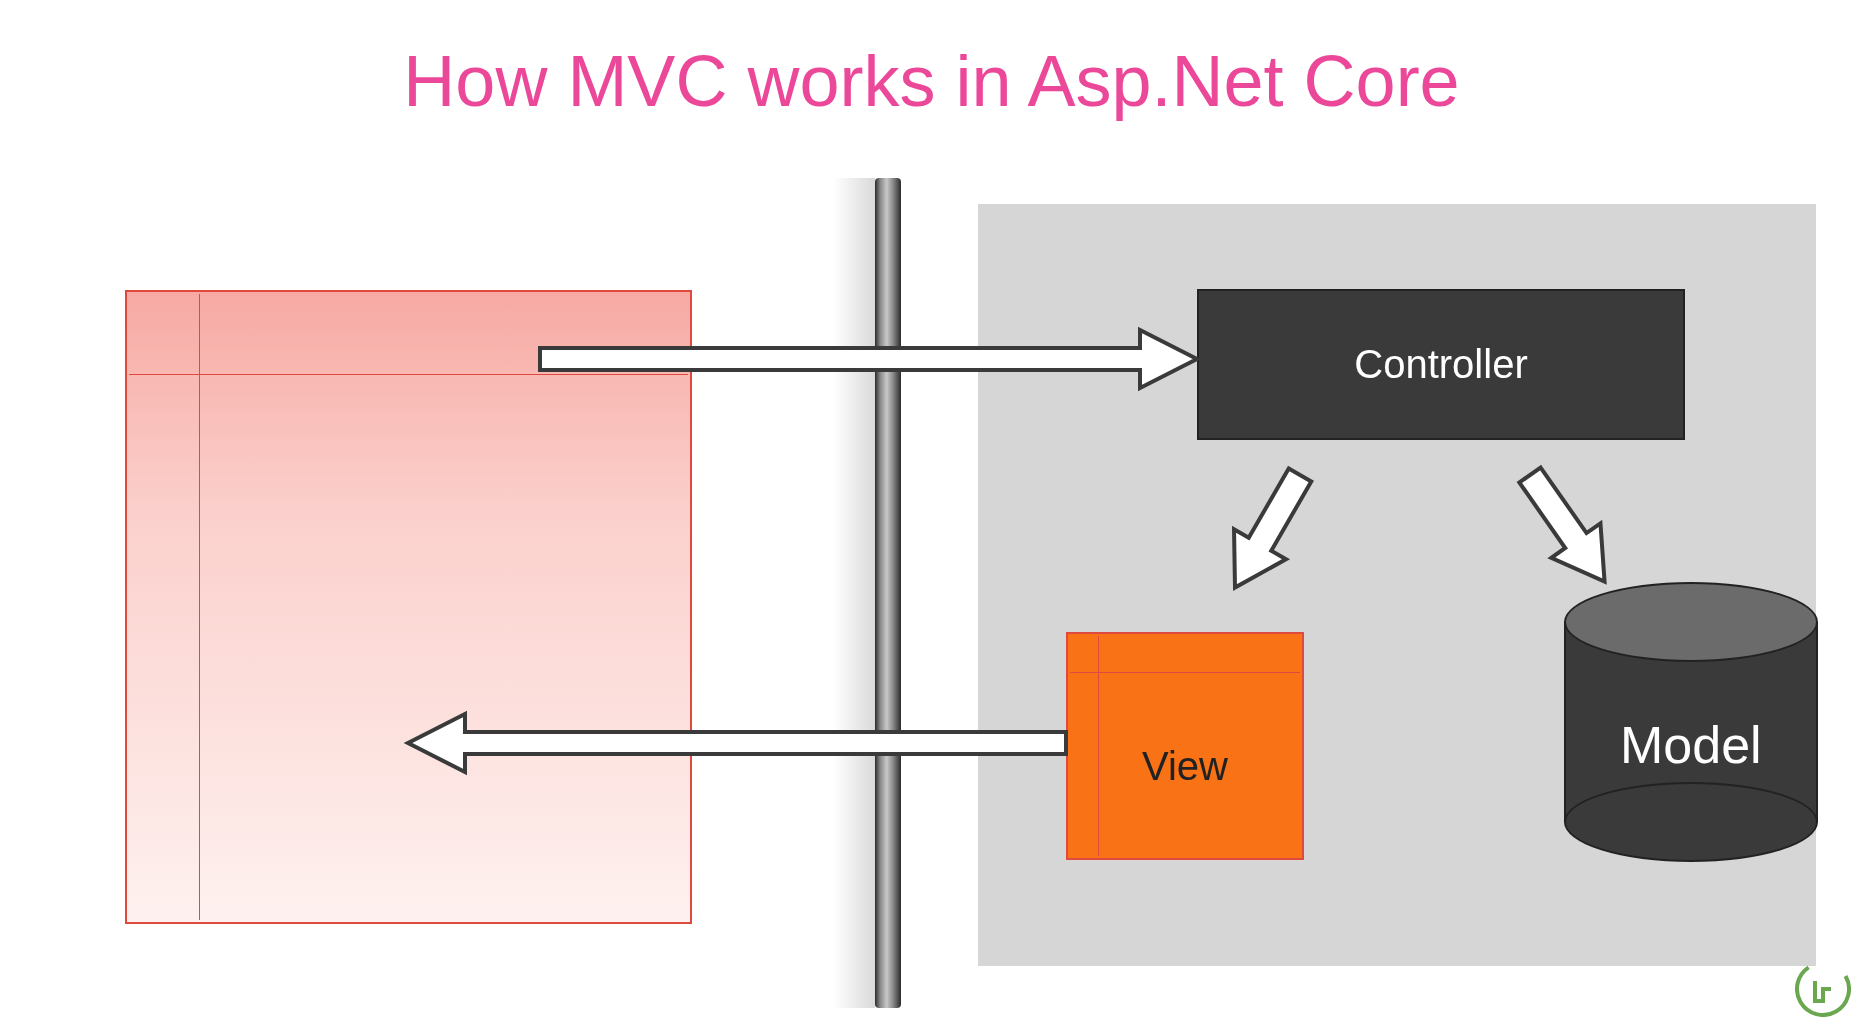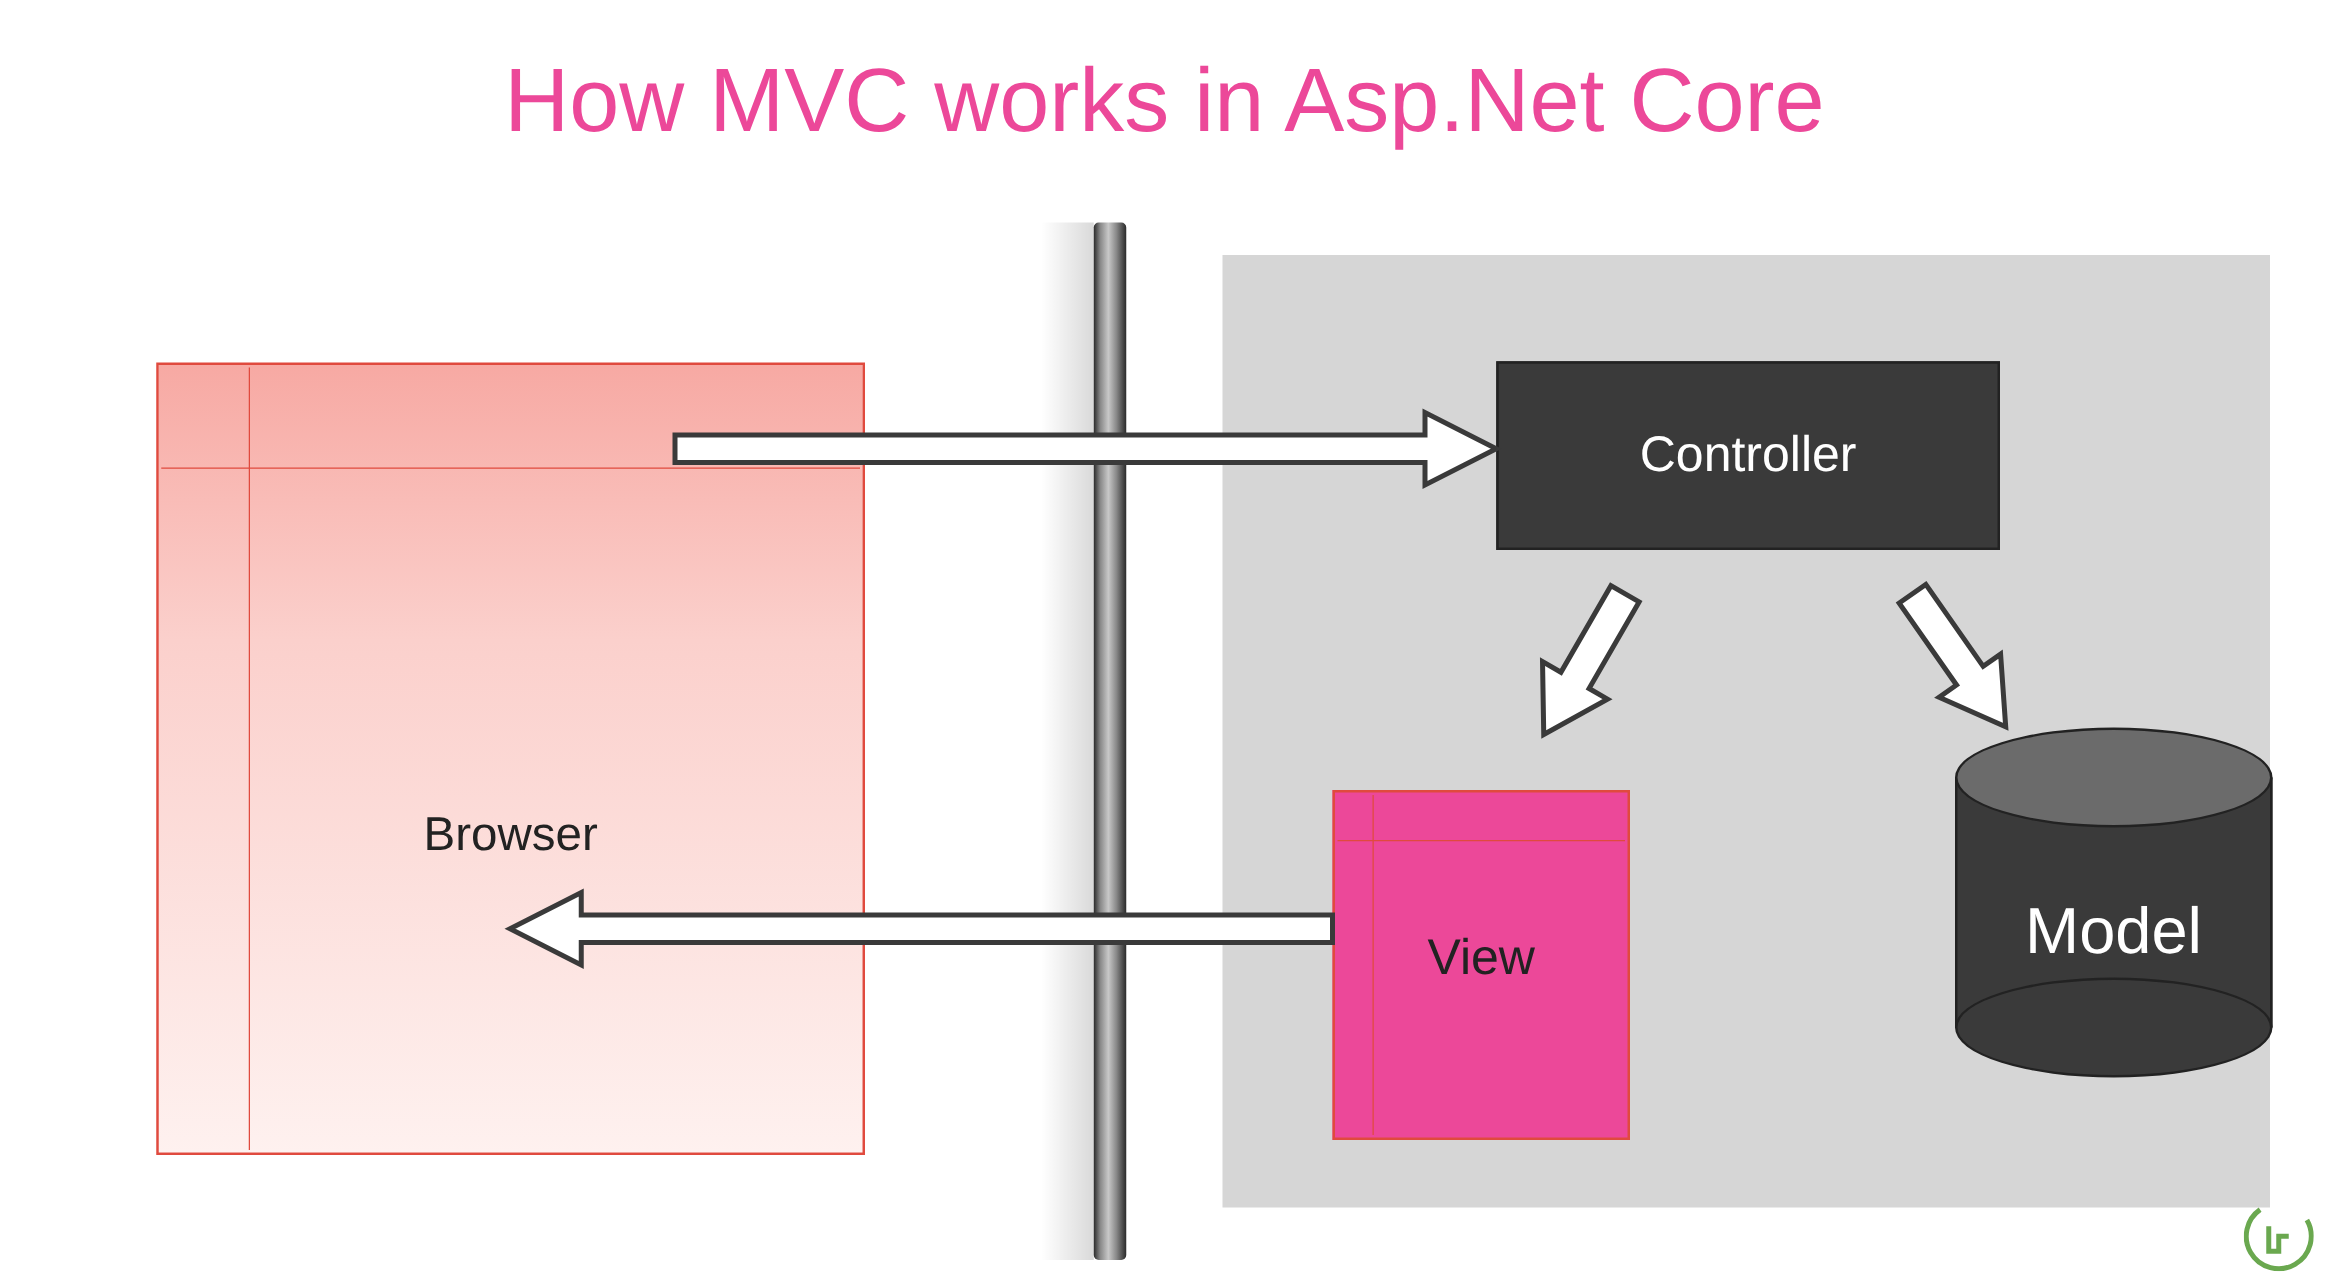--- a/index.html
+++ b/index.html
@@ -76,39 +76,39 @@
       top: 355px;
       left: 0; right: 0;
       text-align: center;
       font-size: 38px;
       color: #222;
     }
     .controller-box {
       position: absolute;
       left: 1197px;
       top: 289px;
-      width: 403px;
+      width: 488px;
       height: 151px;
       background: #3a3a3a;
       border: 2px solid #222;
       display: flex;
       align-items: center;
       justify-content: center;
     }
     .controller-label {
       color: #fff;
       font-size: 40px;
     }
     .view-box {
       position: absolute;
       left: 1066px;
       top: 632px;
       width: 238px;
-      height: 280px;
-      background: #ec4899;
+      height: 228px;
+      background: #f97316;
       border: 2px solid #e04a3e;
     }
     .view-toolbar-line {
       position: absolute;
       left: 2px; right: 2px;
       top: 38px;
       border-top: 1px solid #e04a3e;
     }
     .view-side-line {
       position: absolute;
@@ -191,21 +191,20 @@
 <div class="title">How MVC works in Asp.Net Core</div>
 
 <div class="divider-shadow"></div>
 <div class="divider-bar"></div>
 
 <div class="server-panel"></div>
 
 <div class="browser-box">
   <div class="browser-toolbar-line"></div>
   <div class="browser-side-line"></div>
-  <div class="browser-label">Browser</div>
 </div>
 
 <div class="controller-box">
   <div class="controller-label">Controller</div>
 </div>
 
 <div class="view-box">
   <div class="view-toolbar-line"></div>
   <div class="view-side-line"></div>
   <div class="view-label">View</div>

